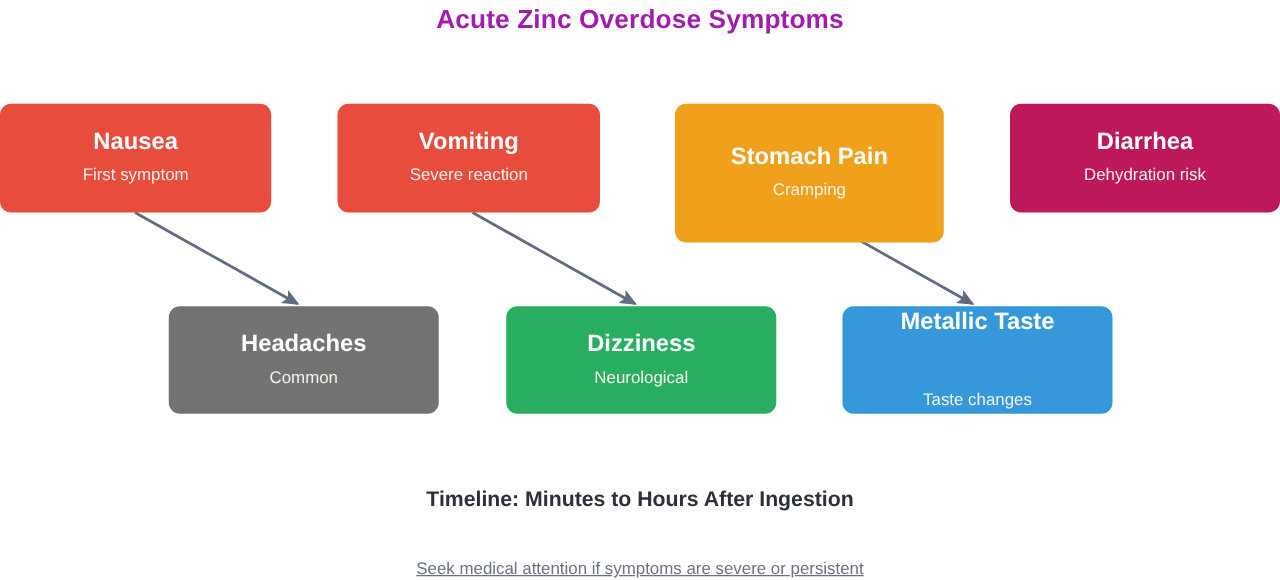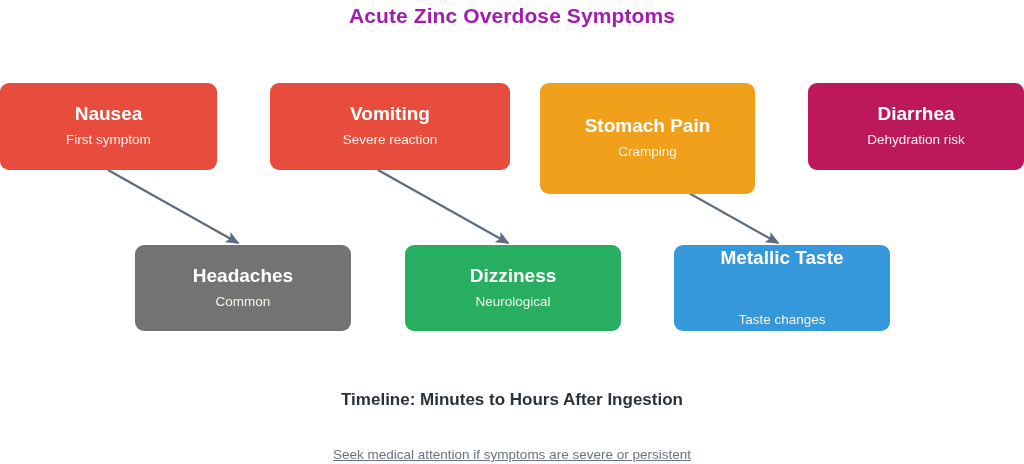--- a/index.html
+++ b/index.html
@@ -104,21 +104,21 @@
         <line x1="378" y1="170" x2="508" y2="243" stroke="#5f6b7f" stroke-width="2.2" marker-end="url(#arrowhead)"></line>
         <line x1="648" y1="170" x2="778" y2="243" stroke="#5f6b7f" stroke-width="2.2" marker-end="url(#arrowhead)"></line>
       </g>
   </svg>
 
   <div id="node-layer">
       <div class="node" style="left: 0px; top: 83px; width: 217px; height: 87px; background: rgb(231, 76, 60);">
         <div class="node-title">Nausea</div>
         <div class="node-sub">First symptom</div>
       </div>
-      <div class="node" style="left: 270px; top: 83px; width: 240px; height: 87px; background: rgb(231, 76, 60);">
+      <div class="node" style="left: 270px; top: 83px; width: 210px; height: 87px; background: rgb(231, 76, 60);">
         <div class="node-title">Vomiting</div>
         <div class="node-sub">Severe reaction</div>
       </div>
       <div class="node" style="left: 540px; top: 83px; width: 215px; height: 111px; background: rgb(240, 160, 26);">
         <div class="node-title">Stomach Pain</div>
         <div class="node-sub">Cramping</div>
       </div>
       <div class="node" style="left: 808px; top: 83px; width: 216px; height: 87px; background: #be185d;">
         <div class="node-title">Diarrhea</div>
         <div class="node-sub">Dehydration risk</div>

